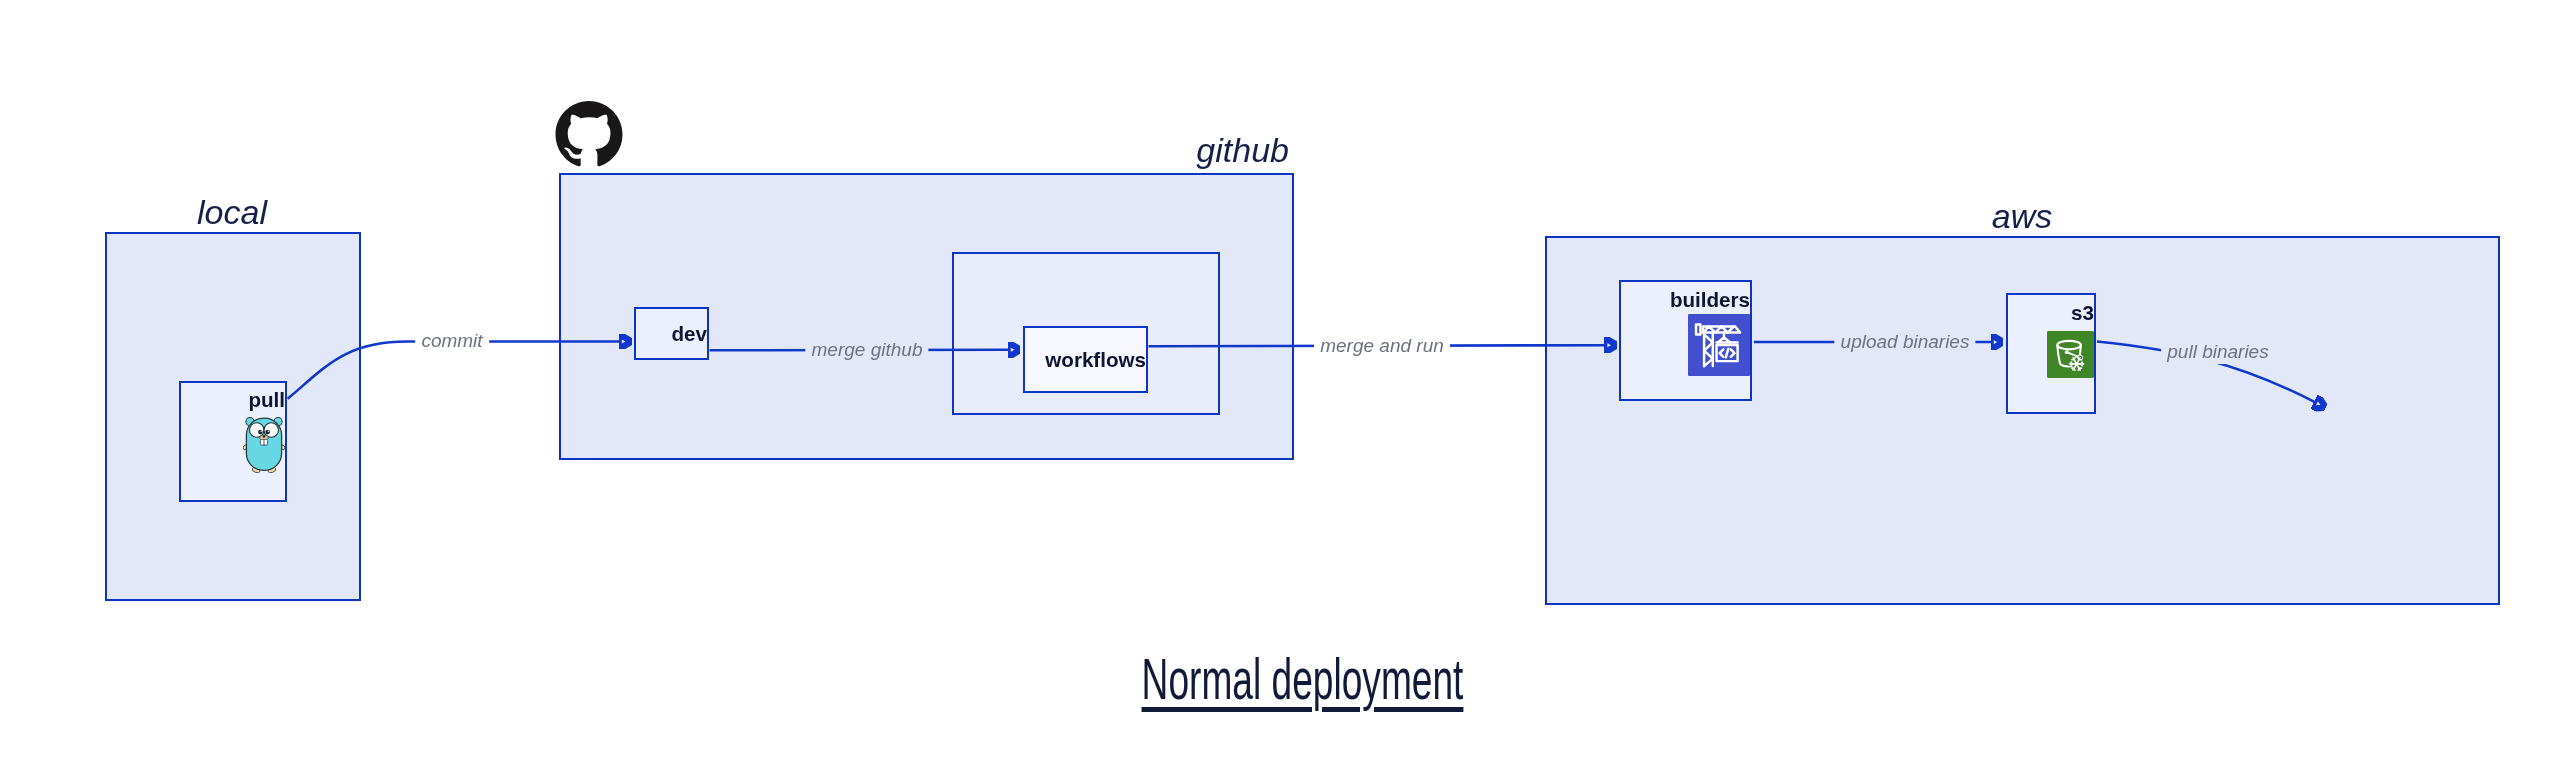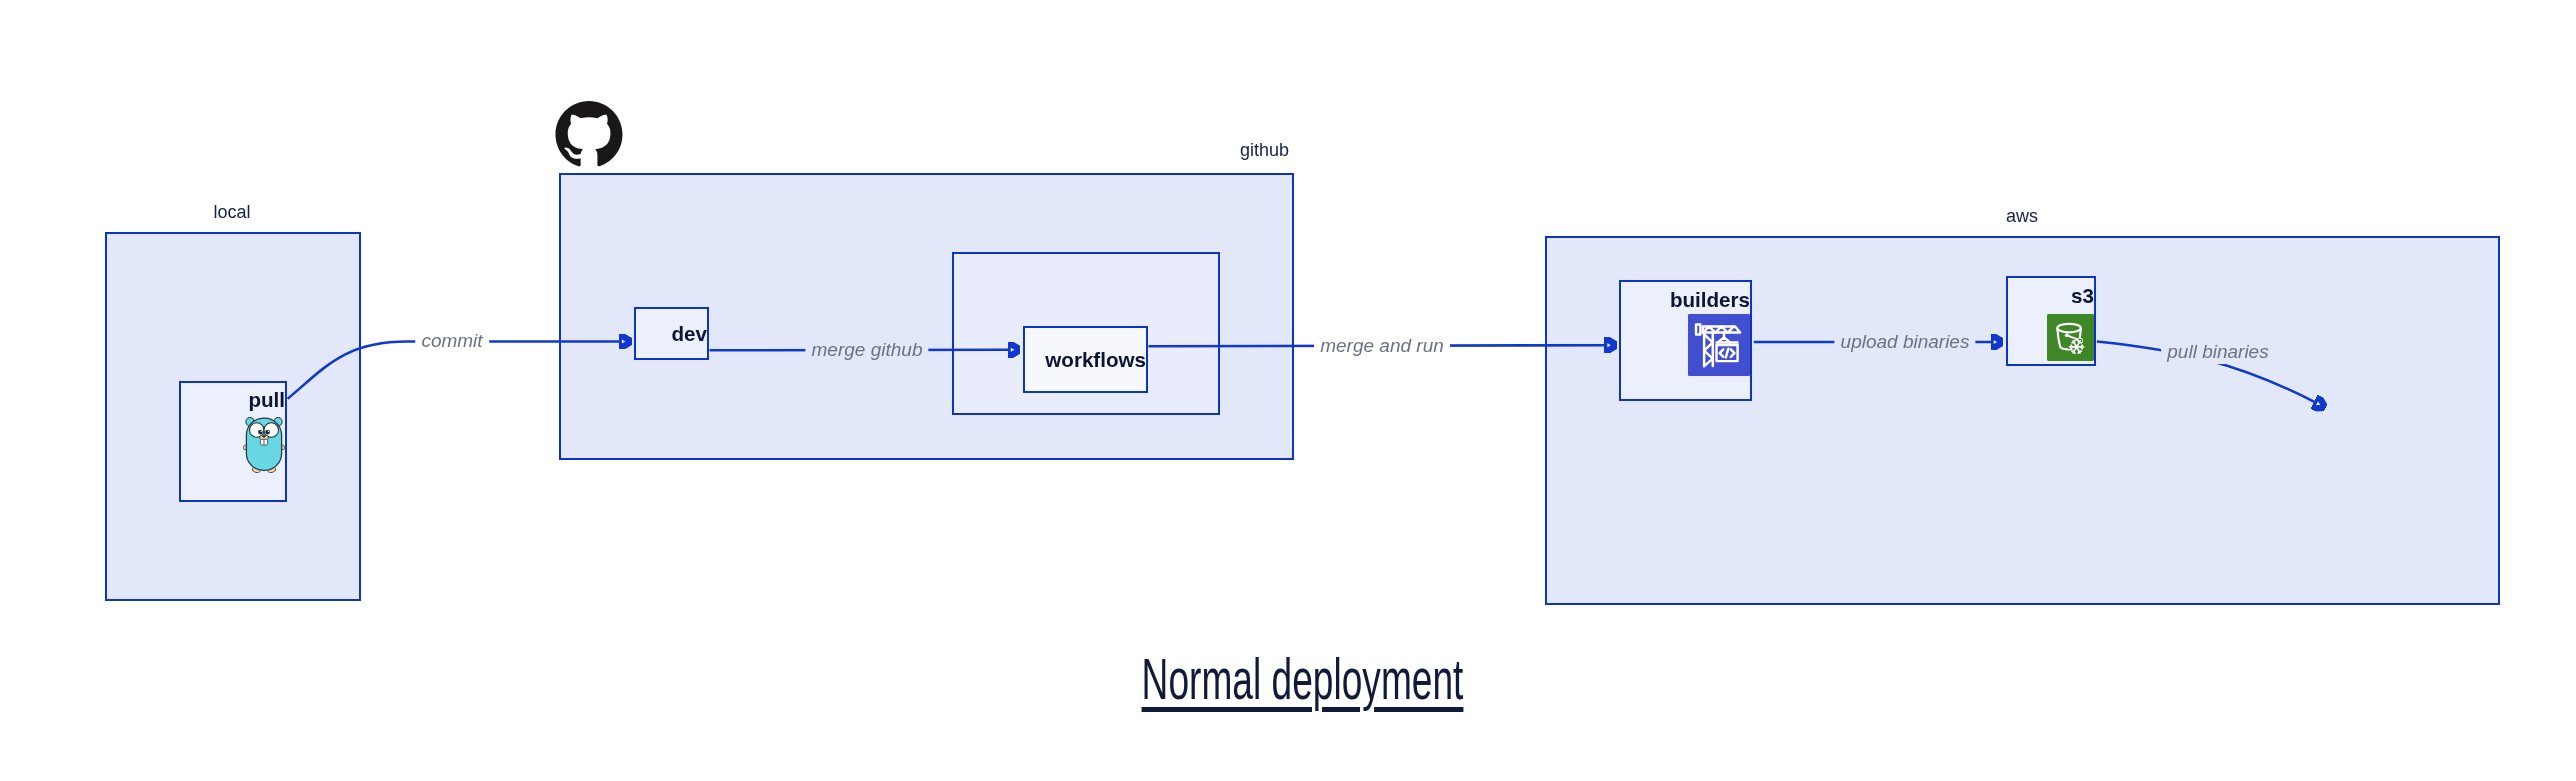--- a/index.html
+++ b/index.html
@@ -16,21 +16,21 @@
 
   .container-box{position:absolute;background:var(--container-fill);
     border:2.6px solid var(--border-blue);box-sizing:border-box;}
   .node-box{position:absolute;background:var(--node-fill);
     border:2.6px solid var(--border-blue);box-sizing:border-box;
     display:flex;flex-direction:column;align-items:flex-end;}
   .inner-node{background:var(--inner-node-fill);}
   .center-label{justify-content:center;}
 
   .container-label{position:absolute;width:206px;height:31px;line-height:31px;
-    font-size:18px;font-weight:500;color:var(--container-label);text-align:center;}
+    font-size:34px;font-weight:500;color:var(--container-label);text-align:center;font-style:italic;}
   .node-label{font-size:20.6px;font-weight:700;color:var(--node-label);line-height:25px;white-space:nowrap;}
 
   .edge-label{position:absolute;transform:translate(-50%,-50%);font-style:italic;
     font-size:19px;color:var(--edge-label);padding:1.5px 6.2px;white-space:nowrap;line-height:1.1;}
   .bg-white{background:var(--canvas-bg);}
   .bg-fill{background:var(--container-fill);}
 
   .edges{position:absolute;left:0;top:0;pointer-events:none;}
   .edges path{stroke:var(--arrow-blue);stroke-width:5;fill:none;}
 
@@ -106,21 +106,21 @@
         <rect x="46" y="50" width="34" height="26"></rect>
       </g>
       <g stroke="#ffffff" stroke-width="4" fill="none" stroke-linejoin="round" stroke-linecap="round">
         <path d="M57 57 L51 63 L57 69"></path>
         <path d="M69 57 L75 63 L69 69"></path>
         <path d="M65 56 L61 70"></path>
       </g>
     </svg>
   </div>
 
-  <div class="node-box" style="left:2006px;top:276px;width:90px;height:90px;">
+  <div class="node-box" style="left:2006px;top:293px;width:90px;height:121px;">
     <div class="node-label" style="margin-top:5.2px;">s3</div>
     <svg class="icon-svg" style="margin-top:6.2px;" width="47" height="47" viewBox="0 0 100 100">
       <rect x="0" y="0" width="100" height="100" rx="3" fill="var(--s3-green)"></rect>
       <g stroke="#ffffff" stroke-width="4.5" fill="none" stroke-linecap="round">
         <ellipse cx="47" cy="30" rx="25" ry="9"></ellipse>
         <path d="M22 32 C23 48 26 62 28 70 C33 77 61 77 66 70 C68 62 71 48 72 32"></path>
         <path d="M42 45 L68 56"></path>
       </g>
       <circle cx="42" cy="45" r="4" fill="#ffffff"></circle>
       <circle cx="70" cy="57" r="4.5" fill="none" stroke="#ffffff" stroke-width="4"></circle>

